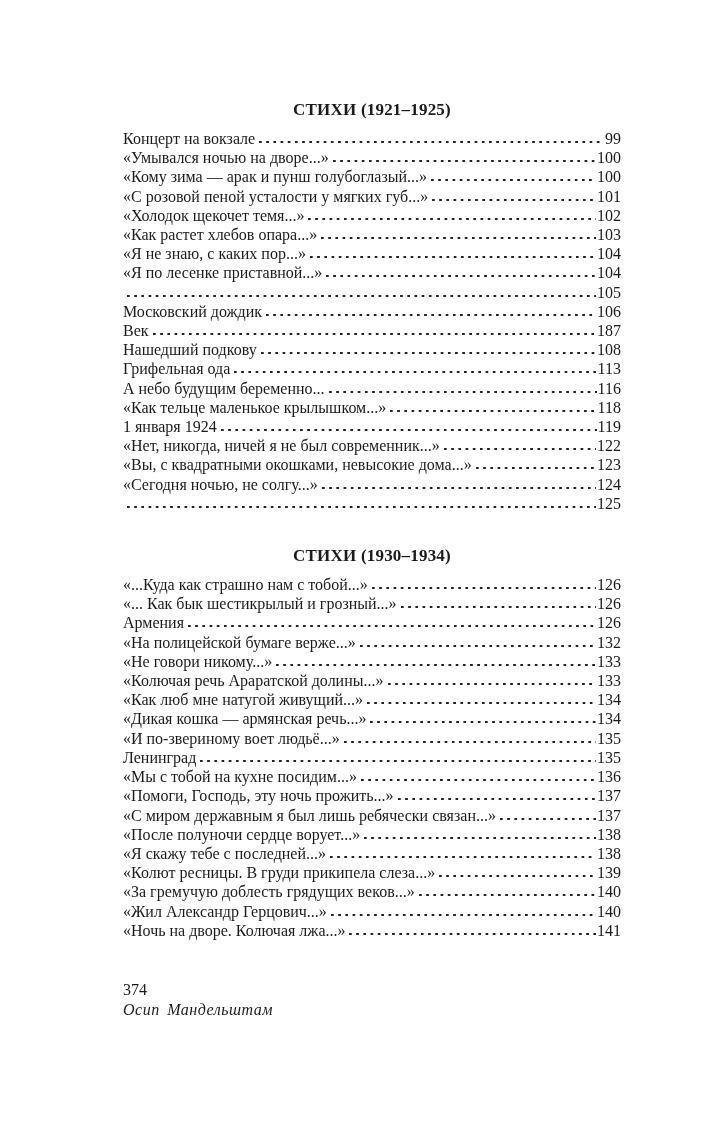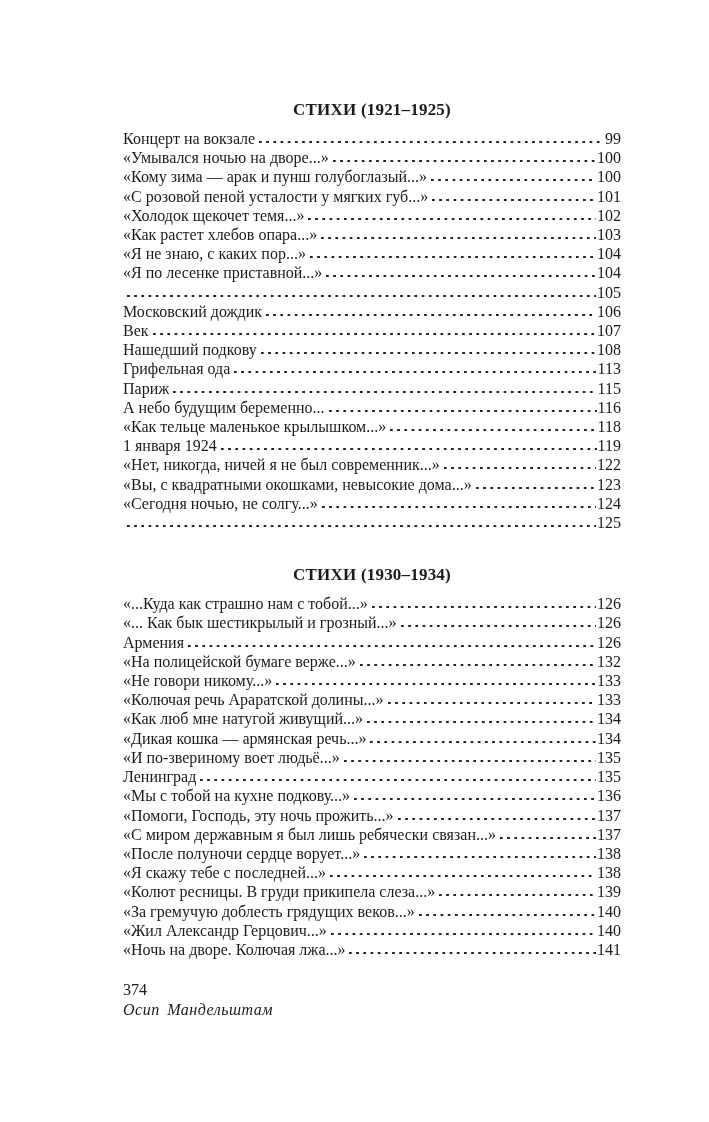--- a/index.html
+++ b/index.html
@@ -128,36 +128,31 @@
           <span class="toc-page">105</span>
         </div>
         <div class="toc-row">
           <span class="toc-title">Московский дождик</span>
           <span class="toc-dots"></span>
           <span class="toc-page">106</span>
         </div>
         <div class="toc-row">
           <span class="toc-title">Век</span>
           <span class="toc-dots"></span>
-          <span class="toc-page">107</span>
+          <span class="toc-page">187</span>
         </div>
         <div class="toc-row">
           <span class="toc-title">Нашедший подкову</span>
           <span class="toc-dots"></span>
           <span class="toc-page">108</span>
         </div>
         <div class="toc-row">
           <span class="toc-title">Грифельная ода</span>
           <span class="toc-dots"></span>
           <span class="toc-page">113</span>
-        </div>
-        <div class="toc-row">
-          <span class="toc-title">Париж</span>
-          <span class="toc-dots"></span>
-          <span class="toc-page">115</span>
         </div>
         <div class="toc-row">
           <span class="toc-title">А небо будущим беременно...</span>
           <span class="toc-dots"></span>
           <span class="toc-page">116</span>
         </div>
         <div class="toc-row">
           <span class="toc-title">«Как тельце маленькое крылышком...»</span>
           <span class="toc-dots"></span>
           <span class="toc-page">118</span>
@@ -233,21 +228,21 @@
           <span class="toc-title">«И по-звериному воет людьё...»</span>
           <span class="toc-dots"></span>
           <span class="toc-page">135</span>
         </div>
         <div class="toc-row">
           <span class="toc-title">Ленинград</span>
           <span class="toc-dots"></span>
           <span class="toc-page">135</span>
         </div>
         <div class="toc-row">
-          <span class="toc-title">«Мы с тобой на кухне подкову...»</span>
+          <span class="toc-title">«Мы с тобой на кухне посидим...»</span>
           <span class="toc-dots"></span>
           <span class="toc-page">136</span>
         </div>
         <div class="toc-row">
           <span class="toc-title">«Помоги, Господь, эту ночь прожить...»</span>
           <span class="toc-dots"></span>
           <span class="toc-page">137</span>
         </div>
         <div class="toc-row">
           <span class="toc-title">«С миром державным я был лишь ребячески связан...»</span>

